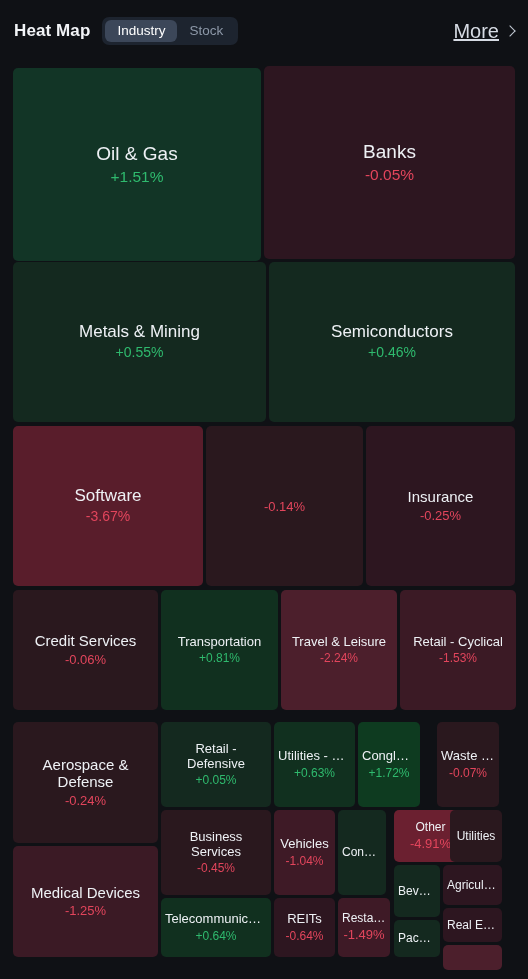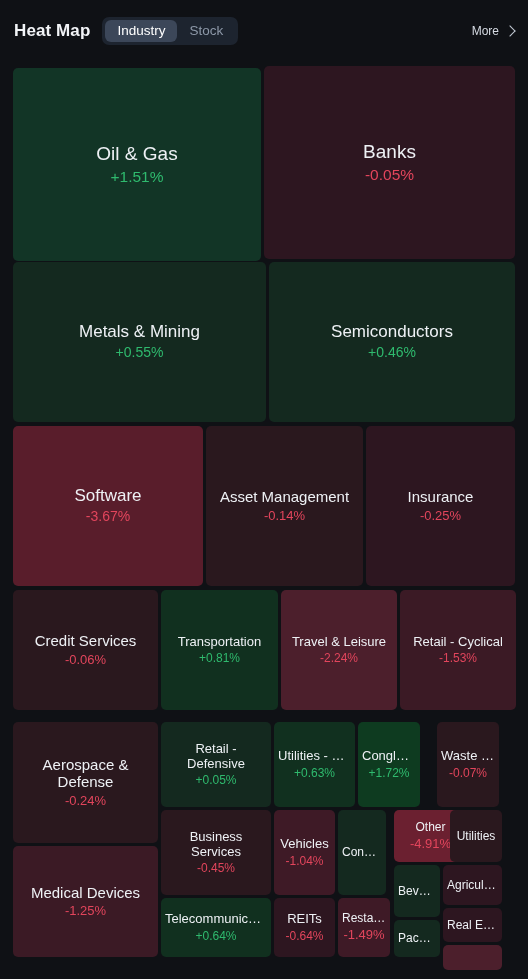--- a/index.html
+++ b/index.html
@@ -57,23 +57,24 @@
     background: #3c4759;
     color: #ffffff;
     border-radius: 6px;
   }
   #more-link {
     margin-left: auto;
     display: flex;
     align-items: center;
     gap: 7px;
     color: #d6dbe3;
-    font-size: 12px;
+    font-size: 20px;
     cursor: pointer;
     white-space: nowrap;
+    text-decoration: underline;
   }
   #more-chevron {
     display: inline-block;
     width: 7px; height: 7px;
     border-top: 1.6px solid #c3c9d3;
     border-right: 1.6px solid #c3c9d3;
     transform: rotate(45deg);
     margin-bottom: 1px;
   }
 
@@ -161,21 +162,20 @@
     </div>
     <div class="tile sz-lg up" style="left: 269px; top: 200px; width: 246px; height: 160px; background: rgb(20, 41, 31);">
       <div class="t-name">Semiconductors</div>
       <div class="t-chg">+0.46%</div>
     </div>
     <div class="tile sz-lg down" style="left: 13px; top: 364px; width: 190px; height: 160px; background: rgb(89, 29, 43);">
       <div class="t-name">Software</div>
       <div class="t-chg">-3.67%</div>
     </div>
     <div class="tile sz-md down" style="left: 206px; top: 364px; width: 157px; height: 160px; background: rgb(42, 24, 30);">
-      <div class="t-name wrap">Asset Management</div>
       <div class="t-chg">-0.14%</div>
     </div>
     <div class="tile sz-md down" style="left: 366px; top: 364px; width: 149px; height: 160px; background: rgb(45, 22, 32);">
       <div class="t-name">Insurance</div>
       <div class="t-chg">-0.25%</div>
     </div>
     <div class="tile sz-md down" style="left: 13px; top: 528px; width: 145px; height: 120px; background: rgb(42, 24, 30);">
       <div class="t-name wrap">Credit Services</div>
       <div class="t-chg">-0.06%</div>
     </div>

